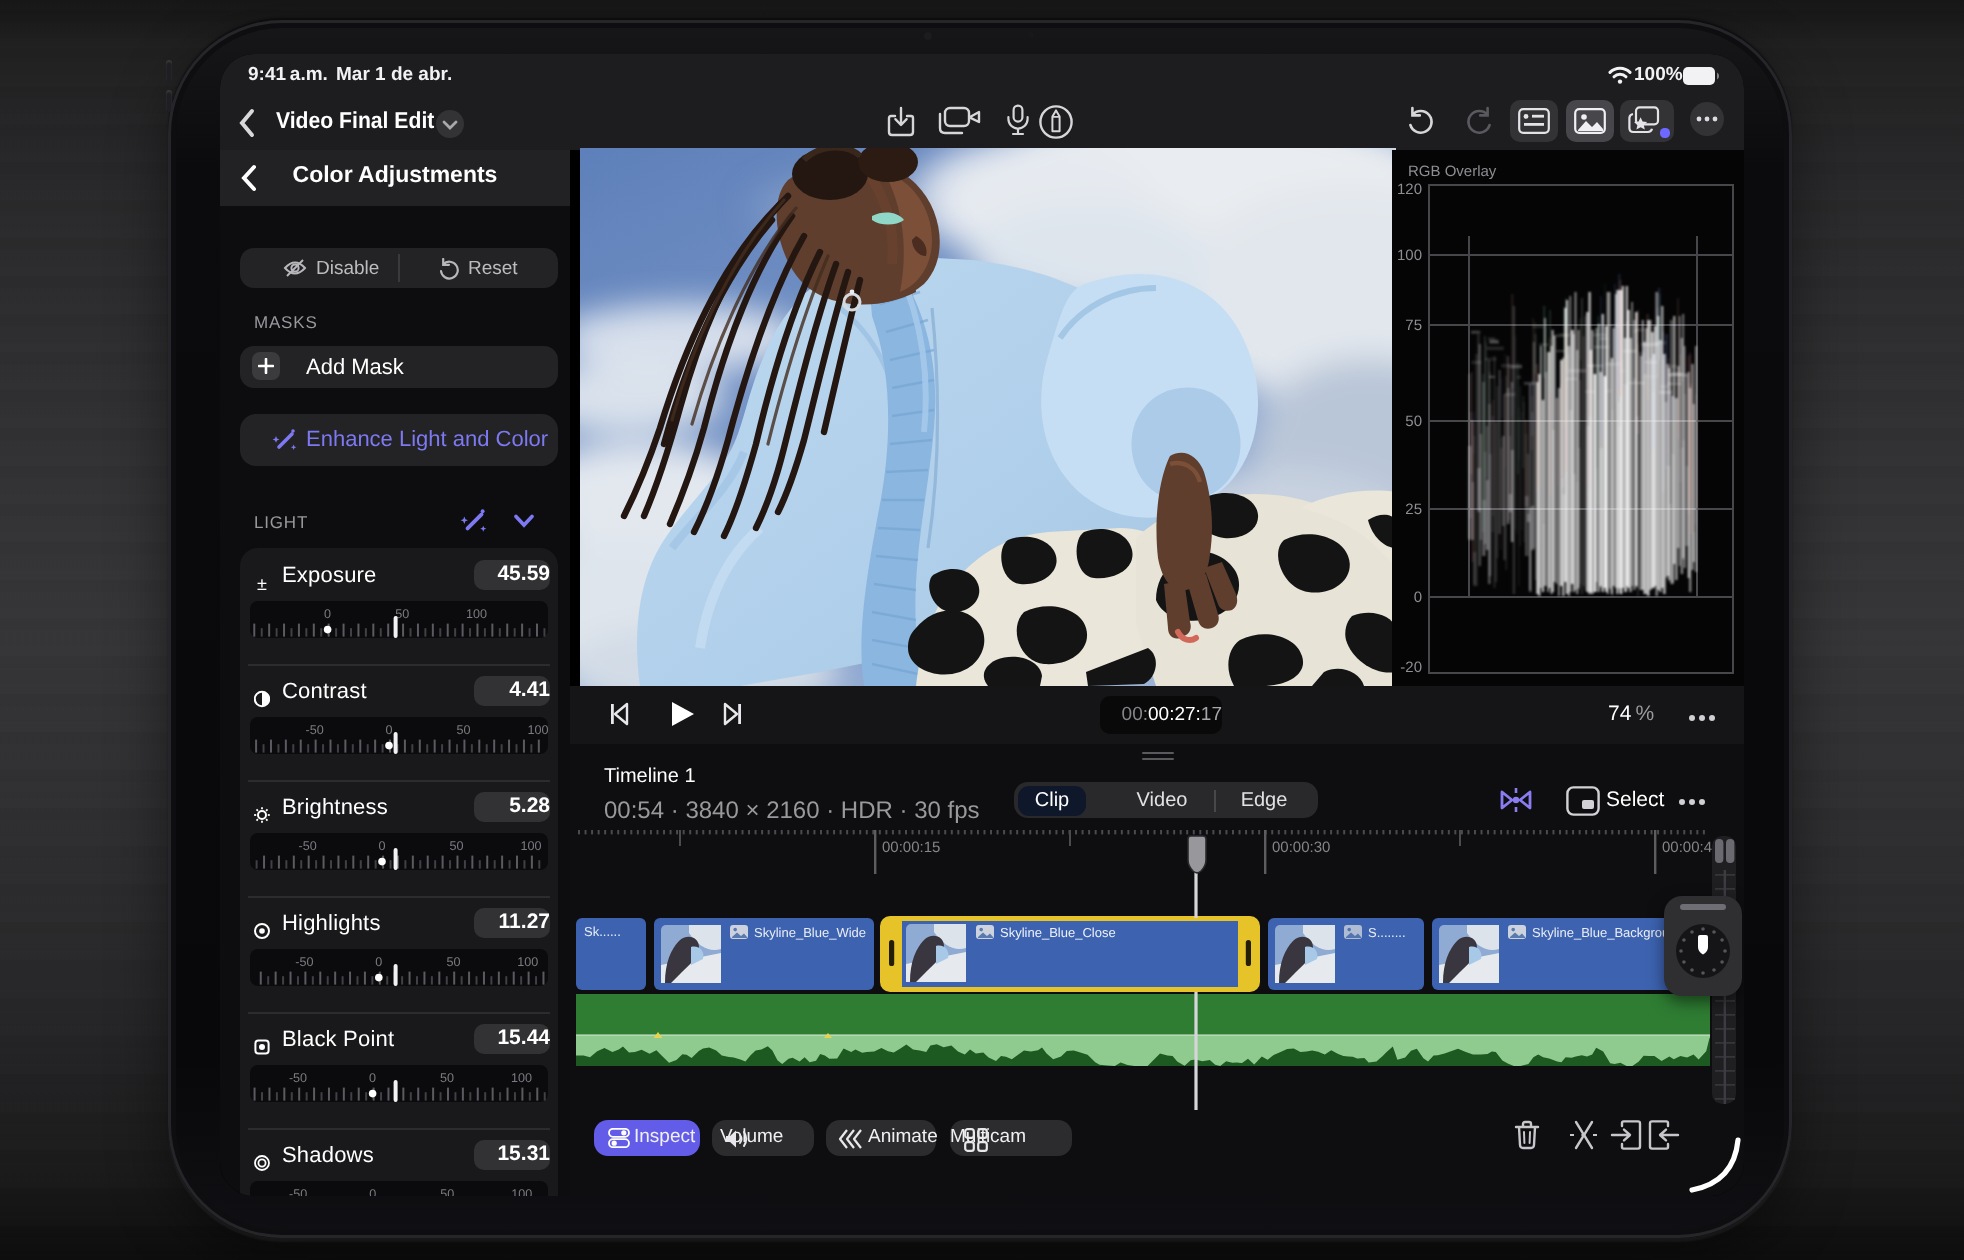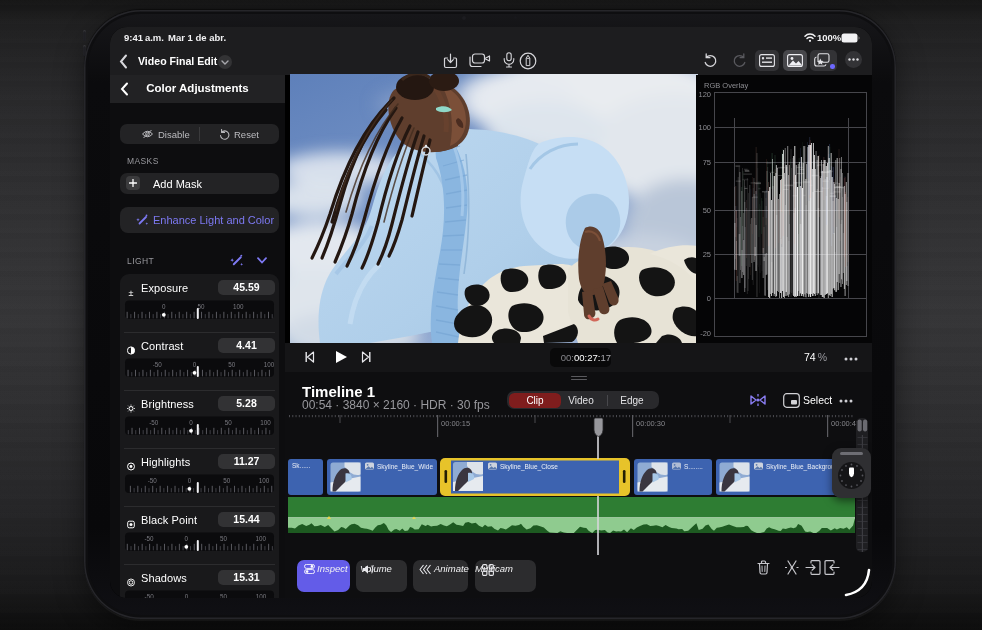--- a/index.html
+++ b/index.html
@@ -14,27 +14,27 @@
 #screen { position:absolute; left:110px; top:27px; width:762px; height:571px; border-radius:17px; background:#000; overflow:hidden; }
 #topbar { position:absolute; left:0; top:0; width:762px; height:48px; background:#1d1d1f; }
 .stext { position:absolute; font-size:9.5px; font-weight:bold; color:#f2f2f4; top:5px; }
 #sidehead { position:absolute; left:0; top:48px; width:175px; height:28px; background:#222224; }
 #sidebody { position:absolute; left:0; top:76px; width:175px; height:495px; background:#0d0d0f; }
 #scard { position:absolute; left:10px; top:246.5px; width:159px; height:324.5px; background:#19191b; border-radius:9px 9px 0 0; }
 .sdiv { position:absolute; left:14px; width:151px; height:1px; background:#2c2c2e; }
 .srow { position:absolute; left:14px; width:151px; height:14px; }
 .sico { position:absolute; left:3px; top:2px; }
 .slab { position:absolute; left:17px; top:0.5px; font-size:11px; color:#fff; letter-spacing:0.1px;}
-.sval { position:absolute; right:0px; top:-1.5px; width:57px; height:15px; background:#323234; border-radius:5px; color:#fff; font-size:10.5px; font-weight:bold; text-align:center; line-height:15.5px; }
+.sval { position:absolute; right:0px; top:-1.5px; width:38px; height:15px; background:#323234; border-radius:5px; color:#fff; font-size:10.5px; font-weight:bold; text-align:right; line-height:15.5px; }
 .pillbtn { position:absolute; background:#232325; border-radius:8px; color:#e8e8ea; }
 #vid { position:absolute; left:180px; top:47px; width:408px; height:269px; overflow:hidden; background:#7b9ecf; }
 #scope { position:absolute; left:586px; top:48px; width:176px; height:268px; background:#050506; }
 #transport { position:absolute; left:175px; top:316px; width:587px; height:29px; background:#151517; }
 #tl { position:absolute; left:175px; top:345px; width:587px; height:226px; background:#0e0e10; }
-.btn { position:absolute; height:32px; background:#2c2c2e; border-radius:7px; color:#f0f0f2; font-size:9.5px; line-height:18px; white-space:nowrap;font-style:italic; }
+.btn { position:absolute; height:18px; background:#2c2c2e; border-radius:7px; color:#f0f0f2; font-size:9.5px; line-height:18px; white-space:nowrap; }
 .ritm { position:absolute; top:533px; }
 text { font-family:"Liberation Sans", sans-serif; }
 </style></head>
 <body>
 <div id="device"></div>
 <div class="abs" style="left:83px;top:30px;width:3px;height:11px;border-radius:2px;background:#1f1f23;box-shadow:inset 0 1px 1px rgba(255,255,255,0.12);"></div>
 <div class="abs" style="left:83px;top:45px;width:3px;height:11px;border-radius:2px;background:#1f1f23;box-shadow:inset 0 1px 1px rgba(255,255,255,0.12);"></div>
 
 <div class="abs" style="left:462px;top:16px;width:4px;height:4px;border-radius:50%;background:#1c1c20;"></div>
 <div class="abs" style="left:514px;top:16px;width:3px;height:3px;border-radius:50%;background:#18181c;"></div>
@@ -993,24 +993,24 @@
   <div class="abs" style="left:694px;top:323.5px;font-size:10.5px;color:#fff;">74 <span style="color:#9a9a9f">%</span></div>
   <svg class="abs" width="14" height="4" viewBox="0 0 14 4" style="left:734px;top:330px;">
     <circle cx="2" cy="2" r="1.5" fill="#cfcfd4"></circle>
       <circle cx="7" cy="2" r="1.5" fill="#cfcfd4"></circle>
       <circle cx="12" cy="2" r="1.5" fill="#cfcfd4"></circle>
   </svg>
 
   <div id="tl"></div>
   <div class="abs" style="left:461px;top:348.5px;width:16px;height:1.5px;background:#5a5a5e;border-radius:1px;"></div>
   <div class="abs" style="left:461px;top:351.5px;width:16px;height:1.5px;background:#5a5a5e;border-radius:1px;"></div>
-  <div class="abs" style="left:192px;top:356px;font-size:15px;font-weight:bold;color:#fff;">Timeline 1</div>
+  <div class="abs" style="left:192px;top:356px;font-size:10px;font-weight:normal;color:#fff;">Timeline 1</div>
   <div class="abs" style="left:192px;top:370.5px;font-size:12px;color:#98989d;">00:54 · 3840 × 2160 · HDR · 30 fps</div>
   <div class="abs" style="left:397px;top:364px;width:152px;height:18px;background:#29292c;border-radius:7px;"></div>
-  <div class="abs" style="left:399px;top:365.5px;width:52px;height:15px;background:#7f1d1d;border-radius:5.5px;text-align:center;font-size:10px;line-height:15px;color:#fff;">Clip</div>
+  <div class="abs" style="left:399px;top:365.5px;width:34px;height:15px;background:#0f172a;border-radius:5.5px;text-align:center;font-size:10px;line-height:15px;color:#fff;">Clip</div>
   <div class="abs" style="left:446px;top:365.5px;width:50px;height:15px;text-align:center;font-size:10px;line-height:15px;color:#e2e2e5;">Video</div>
   <div class="abs" style="left:497px;top:368px;width:1px;height:11px;background:#48484c;"></div>
   <div class="abs" style="left:498px;top:365.5px;width:48px;height:15px;text-align:center;font-size:10px;line-height:15px;color:#e2e2e5;">Edge</div>
   <svg class="abs" width="20" height="16" viewBox="0 0 20 16" style="left:638px;top:365px;">
     <path d="M3 4 L8 8 L3 12 Z M17 4 L12 8 L17 12 Z" fill="none" stroke="#8a7df2" stroke-width="1.4" stroke-linejoin="round"></path>
     <circle cx="10" cy="8" r="1.6" fill="#8a7df2"></circle>
     <path d="M10 2 L10 4.5 M10 11.5 L10 14" stroke="#8a7df2" stroke-width="1.3"></path>
   </svg>
   <svg class="abs" width="17" height="15" viewBox="0 0 17 15" style="left:673px;top:365.5px;">
     <rect x="0.7" y="0.7" width="15.6" height="13.6" rx="3" stroke="#d2d2d6" stroke-width="1.2" fill="none"></rect>

